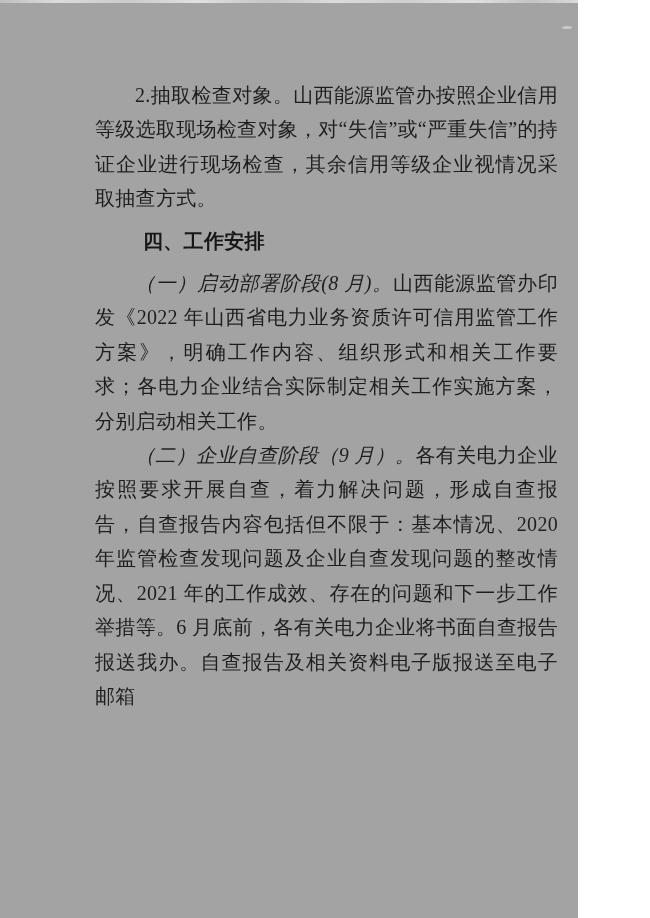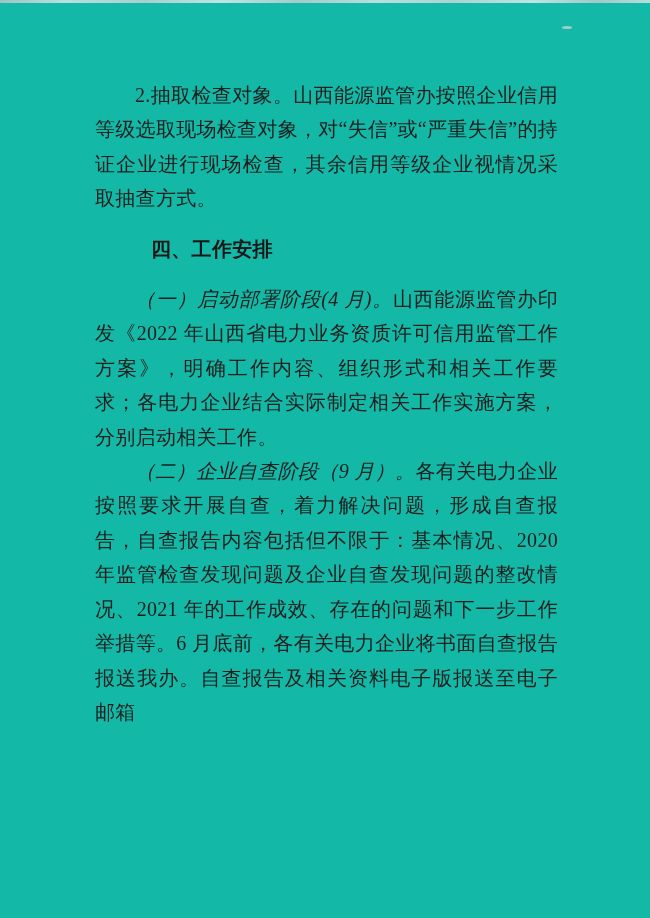--- a/index.html
+++ b/index.html
@@ -4,23 +4,23 @@
 <style>
   html, body {
     margin: 0;
     padding: 0;
     width: 650px;
     height: 918px;
     background: #ffffff;
   }
   .page {
     position: relative;
-    width: 650px;
+    width: 578px;
     height: 918px;
-    background: #14b8a6;
+    background: #a3a3a3;
     overflow: hidden;
     font-family: "Liberation Serif", "DejaVu Serif", serif;
     color: #1e1e1e;
     text-decoration: underline;
   }
   
   .scan-line {
     position: absolute;
     top: 0;
     left: 0;
@@ -50,21 +50,21 @@
     font-size: 20px;
     line-height: 34.4px;
     text-align: justify;
     letter-spacing: 0.3px;
   }
   .content p {
     margin: 0;
     text-indent: 2em;
   }
   .heading {
-    margin: 16px;
+    margin: 8px;
     text-indent: 2em;
     font-size: 20px;
     font-weight: 700;
     font-family: "Liberation Sans", "DejaVu Sans", sans-serif;
     line-height: 34.4px;
     color: #171717;
   }
   .lead {
     font-style: italic; 
   }
@@ -78,18 +78,18 @@
   <div class="scan-smudge"></div>
 
   <div class="content">
 
     <p>2.抽取检查对象。山西能源监管办按照企业信用等级选取现场检查对象，对“失信”或“严重失信”的持证企业进行现场检查，其余信用等级企业视情况采取抽查方式。</p>
 
 
     <h2 class="heading">四、工作安排</h2>
 
 
-    <p><span class="lead">（一）启动部署阶段(4 月)。</span><span>山西能源监管办印发《2022 年山西省电力业务资质许可信用监管工作方案》，明确工作内容、组织形式和相关工作要求；各电力企业结合实际制定相关工作实施方案，分别启动相关工作。</span></p>
+    <p><span class="lead">（一）启动部署阶段(8 月)。</span><span>山西能源监管办印发《2022 年山西省电力业务资质许可信用监管工作方案》，明确工作内容、组织形式和相关工作要求；各电力企业结合实际制定相关工作实施方案，分别启动相关工作。</span></p>
 
     <p><span class="lead">（二）企业自查阶段（9 月）。</span><span>各有关电力企业按照要求开展自查，着力解决问题，形成自查报告，自查报告内容包括但不限于：基本情况、2020 年监管检查发现问题及企业自查发现问题的整改情况、2021 年的工作成效、存在的问题和下一步工作举措等。6 月底前，各有关电力企业将书面自查报告报送我办。自查报告及相关资料电子版报送至电子邮箱</span></p>
 
   </div>
 </div>
 
 </body></html>

